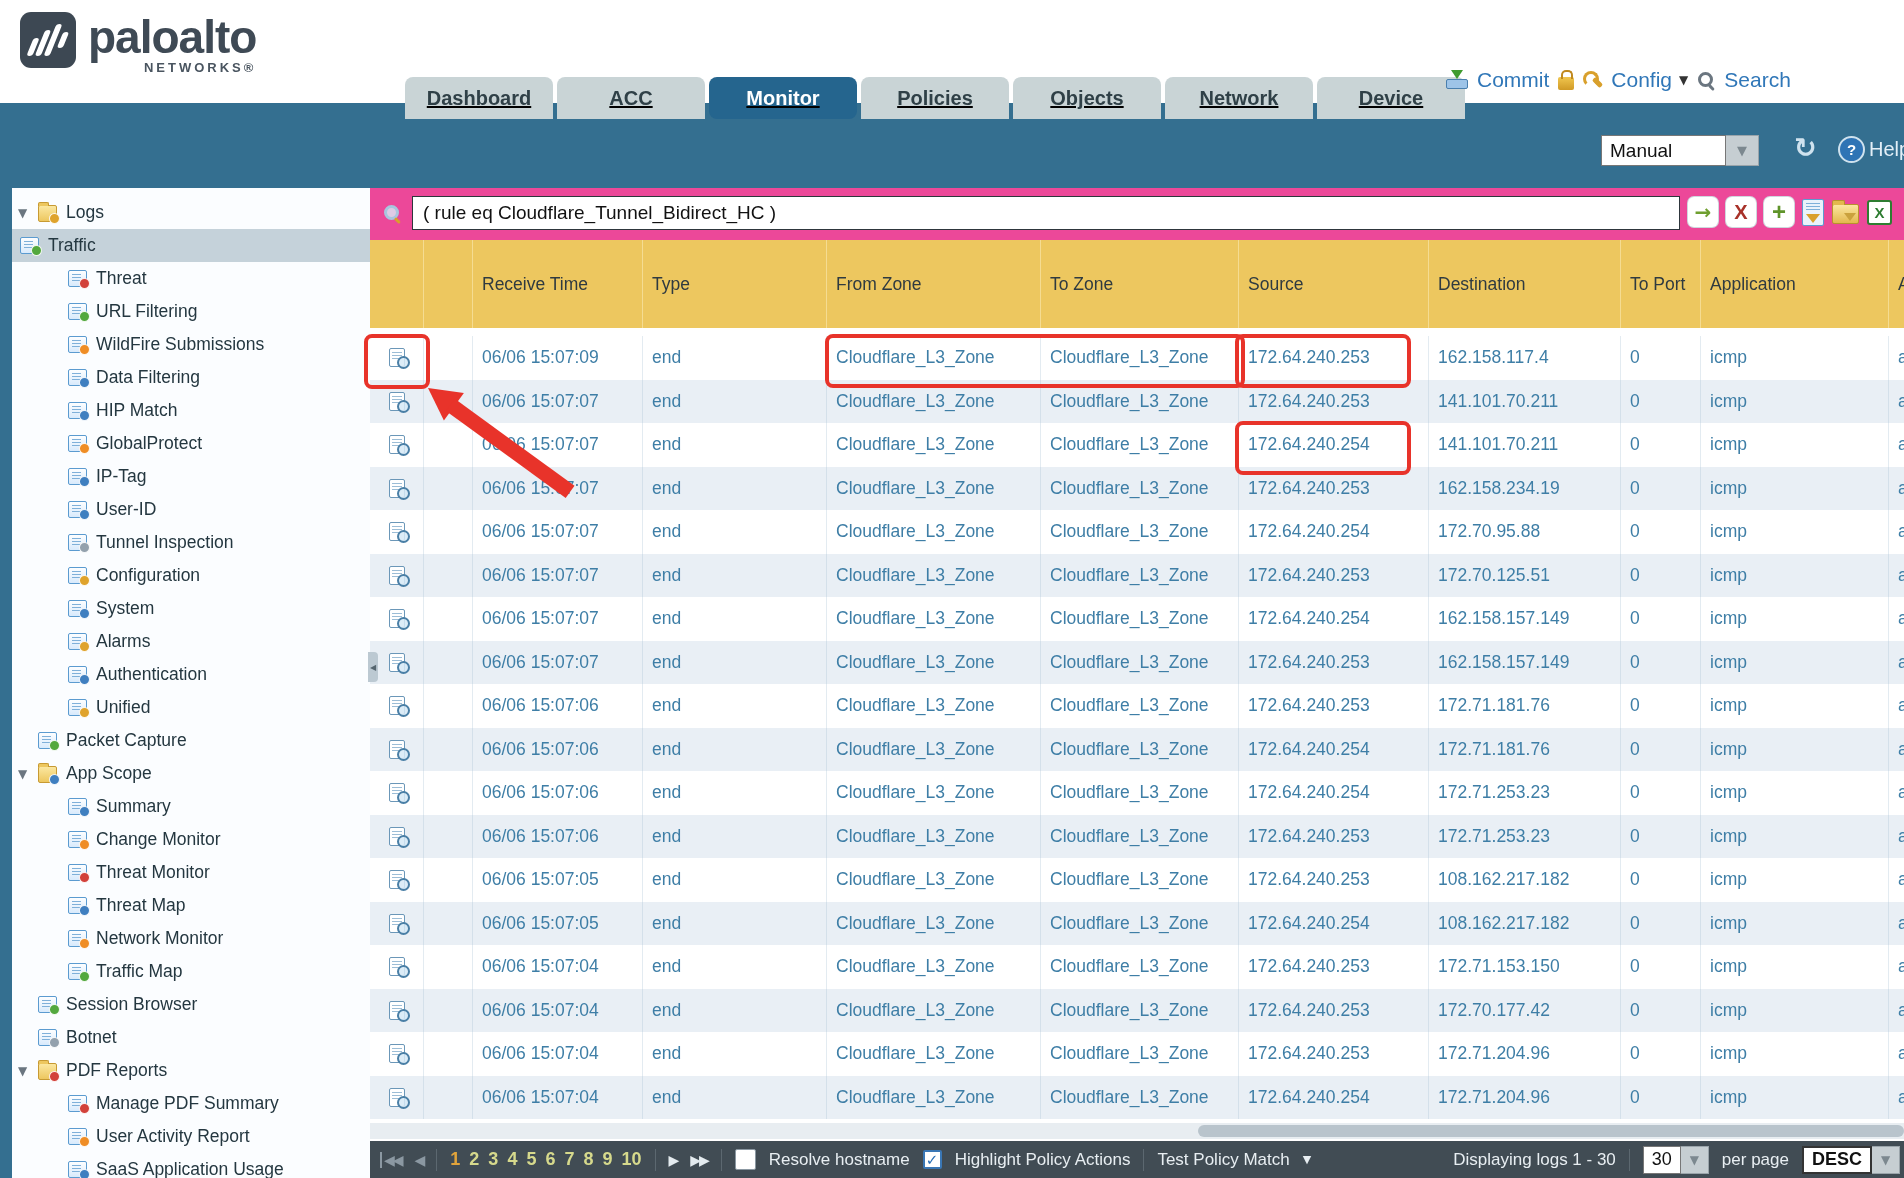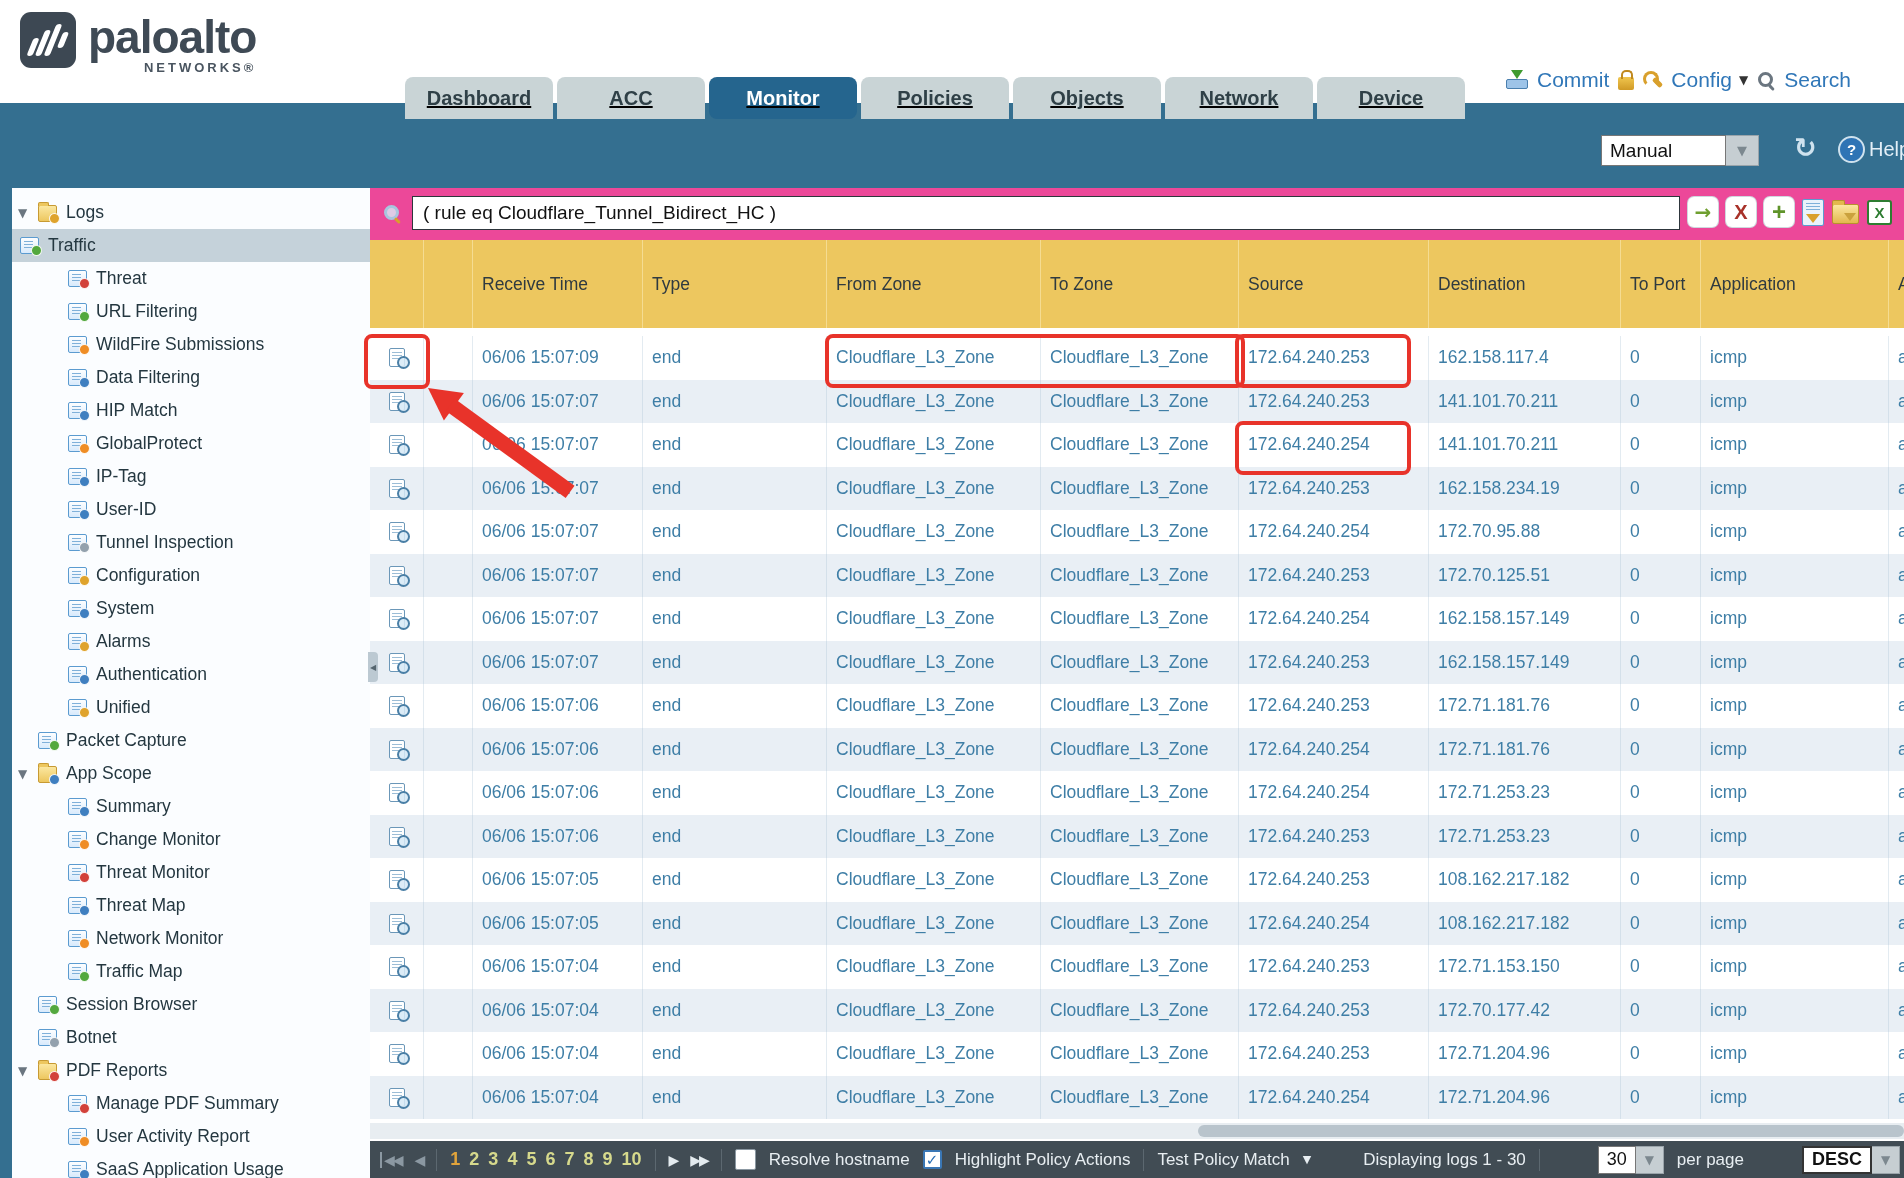--- a/index.html
+++ b/index.html
@@ -14,21 +14,21 @@
   .logo-mark i:nth-child(2){left:20px;top:18px;height:26px;}
   .logo-mark i:nth-child(3){left:30px;top:12px;height:32px;}
   .logo-mark i:nth-child(4){left:40px;top:20px;height:16px;}
   .logo-words{position:relative;margin-left:12px;}
   .logo-name{font-size:46px;font-weight:700;color:#3f4a55;letter-spacing:-1px;line-height:50px;}
   .logo-sub{font-size:13px;color:#4a5560;letter-spacing:3px;text-align:right;margin-top:-2px;font-weight:600;}
   .tabs{position:absolute;left:405px;top:77px;display:flex;gap:4px;text-decoration:underline;}
   .tab{width:148px;height:42px;line-height:42px;text-align:center;background:#c9d4d6;border-radius:8px 8px 0 0;
        font-size:20px;font-weight:700;color:#2f4047;cursor:default;}
   .tab.active{background:#25658e;color:#ffffff;border-radius:8px;}
-  .top-actions{position:absolute;left:1506px;top:60px;height:40px;display:flex;align-items:center;gap:9px;
+  .top-actions{position:absolute;left:1446px;top:60px;height:40px;display:flex;align-items:center;gap:9px;
                font-size:21px;color:#3077b8;}
   .commit-ic{position:relative;width:22px;height:20px;flex:none;}
   .commit-ic::before{content:"";position:absolute;left:5px;top:0;width:0;height:0;
      border-left:6px solid transparent;border-right:6px solid transparent;border-top:9px solid #3f9b2f;}
   .commit-ic::after{content:"";position:absolute;left:0;bottom:1px;width:20px;height:8px;background:#9ec4e8;
      border:1px solid #4a7fae;border-radius:2px;}
   .lock{position:relative;width:16px;height:13px;background:linear-gradient(#f0c64f,#d09a26);border-radius:2px;margin-top:7px;flex:none;}
   .lock::before{content:"";position:absolute;left:3px;top:-7px;width:8px;height:7px;border:2px solid #c0891f;border-bottom:none;border-radius:5px 5px 0 0;}
   .wrench{position:relative;width:19px;height:19px;flex:none;}
   .wrench::before{content:"";position:absolute;left:0;top:0;width:10px;height:10px;border:3px solid #d9a02c;border-radius:50%;border-bottom-color:transparent;}
@@ -114,21 +114,21 @@
   .pg-btn{font-family:"DejaVu Sans",sans-serif;font-size:14px;letter-spacing:-2px;}
   .pg-dis{color:#8b98a2;} .pg-en{color:#e4ebef;}
   .pg-first{border-left:2px solid #8b98a2;padding-left:2px;}
   .vsep{width:1px;height:22px;background:#5c6870;flex:none;}
   .pages{display:flex;gap:9px;font-size:18px;font-weight:bold;color:#d6d98c;}
   .page.current{color:#e2a43b;}
   .cb{width:19px;height:19px;background:#fff;border:1px solid #8b98a2;border-radius:2px;flex:none;display:flex;align-items:center;justify-content:center;}
   .cb.checked{border:2px solid #3a77b5;color:#2a6fb5;font-weight:bold;font-size:15px;font-family:"DejaVu Sans",sans-serif;box-sizing:border-box;}
   .sb-caret{font-size:11px;color:#e8eef2;font-family:"DejaVu Sans",sans-serif;}
   .mini-select{display:flex;flex:none;}
-  .mini-box{height:28px;background:#fff;color:#111;font-size:18px;display:flex;align-items:center;padding:0 8px;border:1px solid #777;box-sizing:border-box;margin-left:45px;}
+  .mini-box{height:28px;background:#fff;color:#111;font-size:18px;display:flex;align-items:center;padding:0 8px;border:1px solid #777;box-sizing:border-box;}
   .mini-btn{width:28px;height:28px;background:#c6ced2;border:1px solid #9aa4aa;border-left:none;box-sizing:border-box;display:flex;align-items:center;justify-content:center;color:#7c888f;font-size:12px;font-family:"DejaVu Sans",sans-serif;}
   .sel-desc .mini-box{font-weight:bold;border:2px solid #333;}
   .right-group{margin-left:auto;display:flex;align-items:center;gap:13px;margin-right:4px;}
   
   .ann{position:absolute;border:4px solid #e8332a;border-radius:8px;z-index:50;pointer-events:none;}
   .red-arrow{position:absolute;left:428px;top:388px;width:180px;height:0;transform:rotate(36deg);transform-origin:0 0;z-index:60;pointer-events:none;}
   .red-arrow .head{position:absolute;left:0;top:-17px;width:0;height:0;border-right:32px solid #e8332a;
       border-top:17px solid transparent;border-bottom:17px solid transparent;}
   .red-arrow .shaft{position:absolute;left:28px;top:-7.5px;width:148px;height:15px;background:#e8332a;}
 </style>

